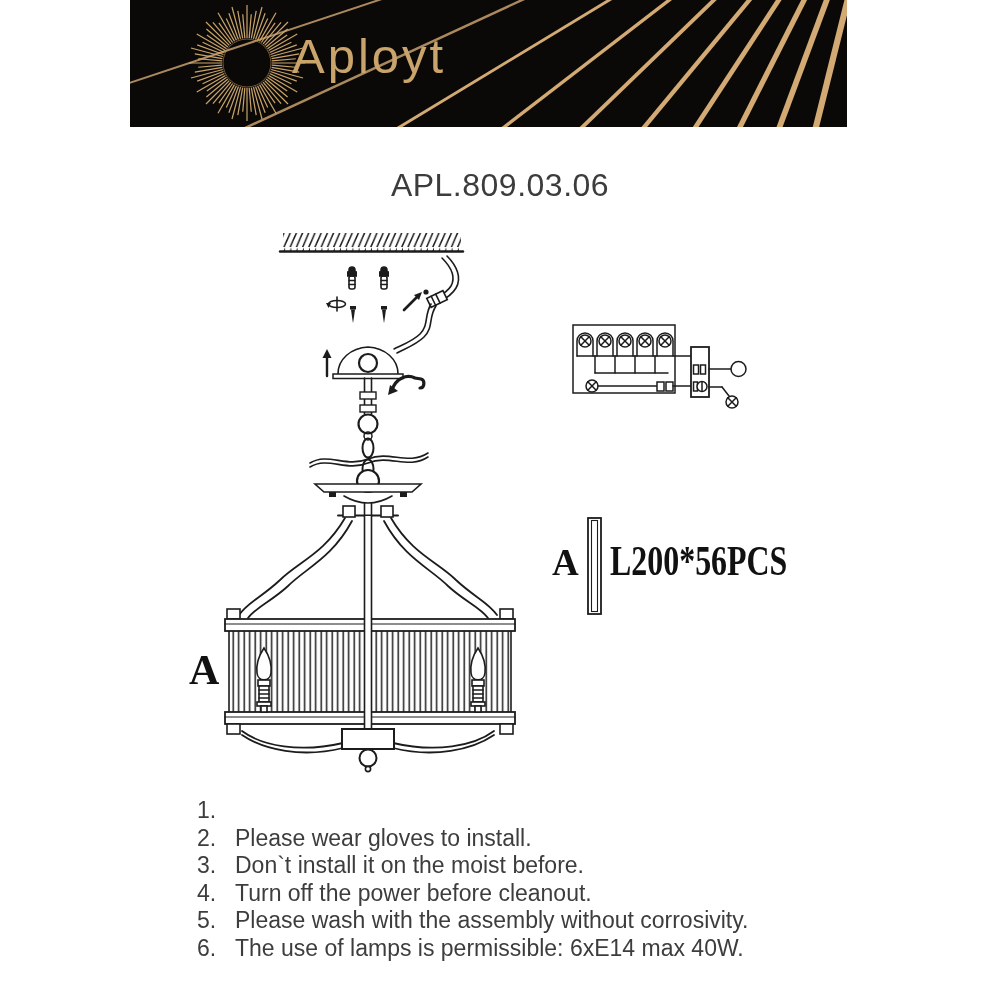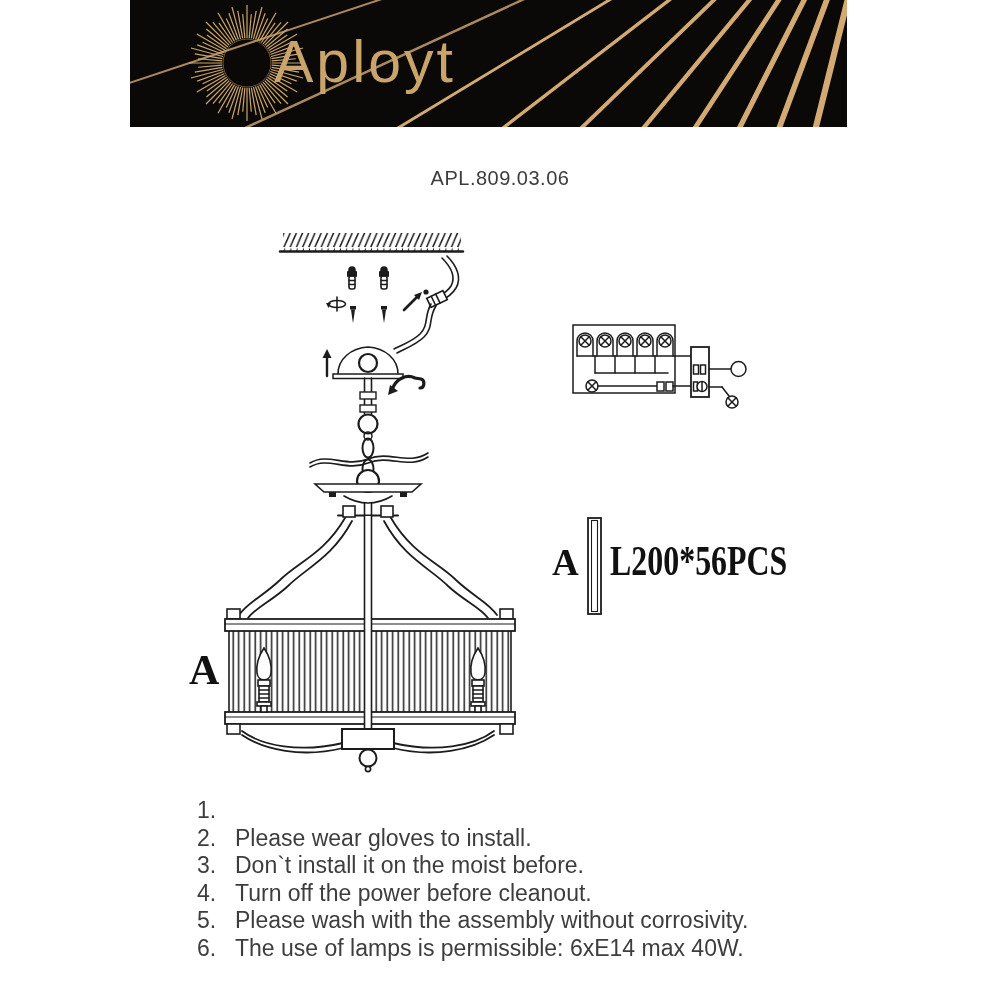--- a/index.html
+++ b/index.html
@@ -3,28 +3,28 @@
 <meta charset="utf-8">
 <style>
   html,body{margin:0;padding:0;}
   body{background:#ffffff;width:1000px;height:1000px;position:relative;overflow:hidden;
        font-family:"Liberation Sans",sans-serif;}
   .page{position:absolute;inset:0;width:1000px;height:1000px;background:#ffffff;}
 
   
   .banner{position:absolute;left:130px;top:0;width:717px;height:127px;background:#0b0908;overflow:hidden;}
   .banner svg{position:absolute;inset:0;}
-  .brand{position:absolute;left:144px;top:28px;font-size:59px;font-weight:400;color:#c9a46b;
+  .brand{position:absolute;left:162px;top:28px;font-size:49px;font-weight:400;color:#c9a46b;
          letter-spacing:3px;font-family:"Liberation Sans",sans-serif;}
 
   
   .title1{position:absolute;left:0;top:137px;width:1000px;text-align:center;
           font-size:27px;color:#3c3c3c;letter-spacing:0.5px;}
   .title2{position:absolute;left:0;top:167px;width:1000px;text-align:center;
-          font-size:20px;color:#3c3c3c;letter-spacing:0.5px;}
+          font-size:32px;color:#3c3c3c;letter-spacing:0.5px;}
 
   
   .art{position:absolute;left:0;top:0;width:1000px;height:1000px;}
 
   .label-a-main{position:absolute;left:189px;top:646px;font-family:"Liberation Serif",serif;
         font-weight:bold;font-size:42px;color:#111;}
   .legend-a{position:absolute;left:552px;top:541px;font-family:"Liberation Serif",serif;
         font-weight:bold;font-size:37px;color:#111;}
   .legend-part{position:absolute;left:610px;top:537px;font-family:"Liberation Serif",serif;
         font-weight:bold;font-size:42px;color:#111;transform:scaleX(0.76);transform-origin:left top;

